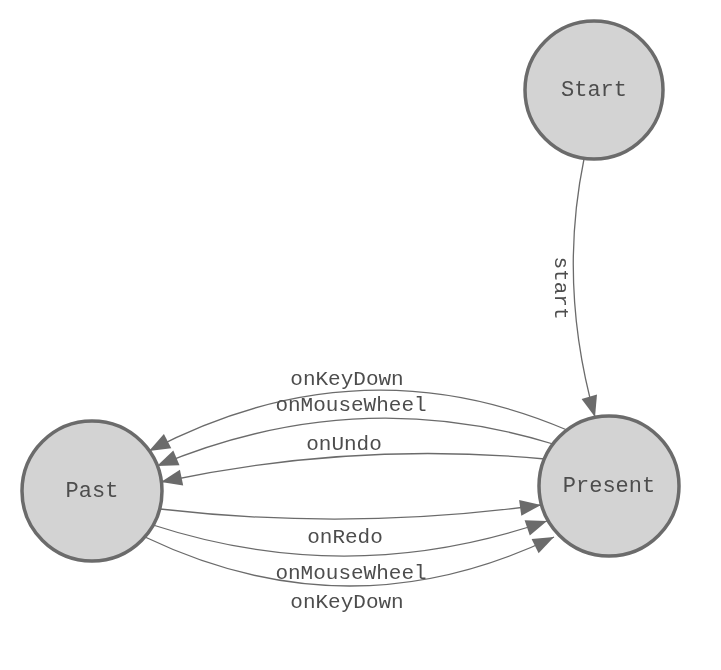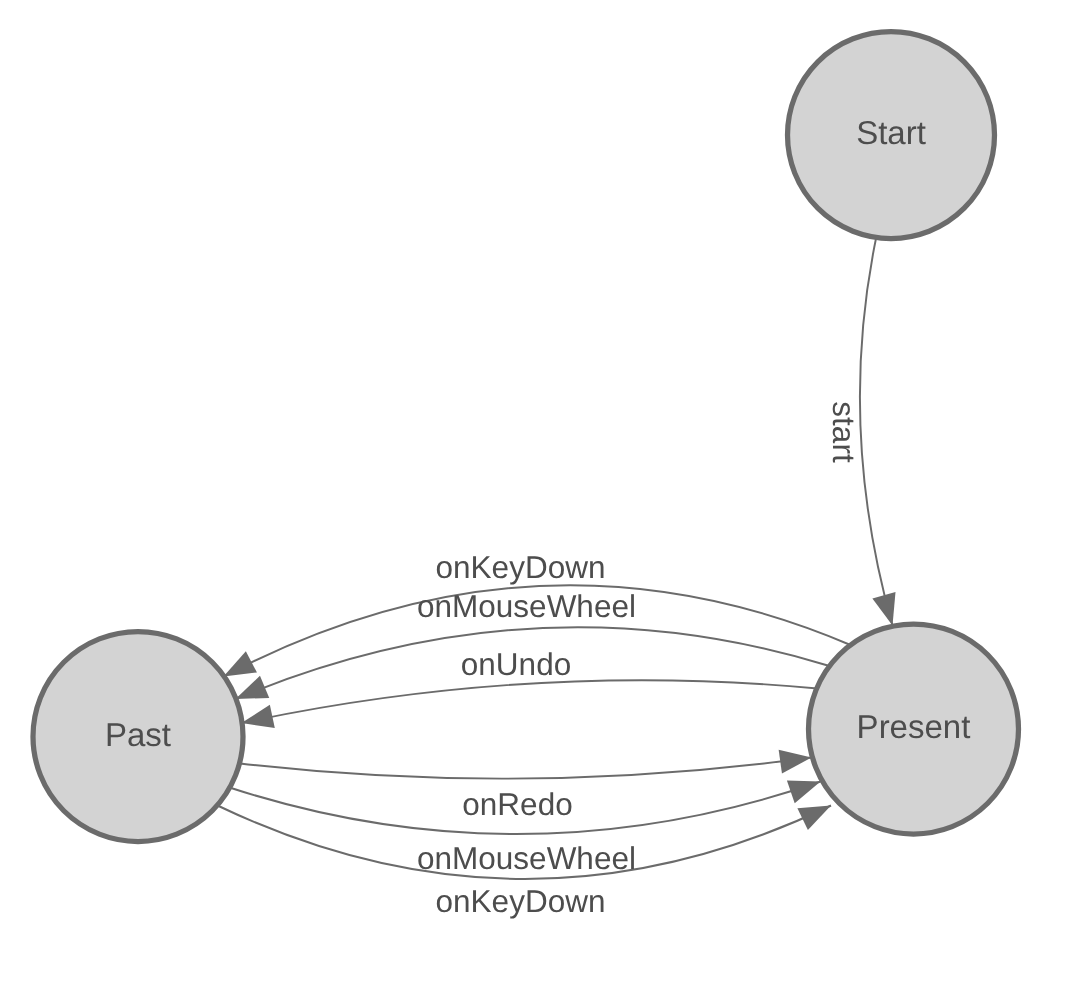--- a/index.html
+++ b/index.html
@@ -4,21 +4,21 @@
 <style>
   html, body {
     margin: 0; padding: 0;
     width: 721px; height: 670px;
     background: #ffffff;
     overflow: hidden;
   }
   .canvas {
     position: relative;
     width: 721px; height: 670px;
-    font-family: Liberation Sans, sans-serif;
+    font-family: Liberation Mono, monospace;
   }
   svg { position: absolute; left: 0; top: 0; }
   .node-circle {
     fill: var(--node-fill, #d3d3d3);
     stroke: var(--node-stroke, #6b6b6b);
     stroke-width: 3.5;
   }
   .edge-path {
     fill: none;
     stroke: var(--edge-color, #6b6b6b);

